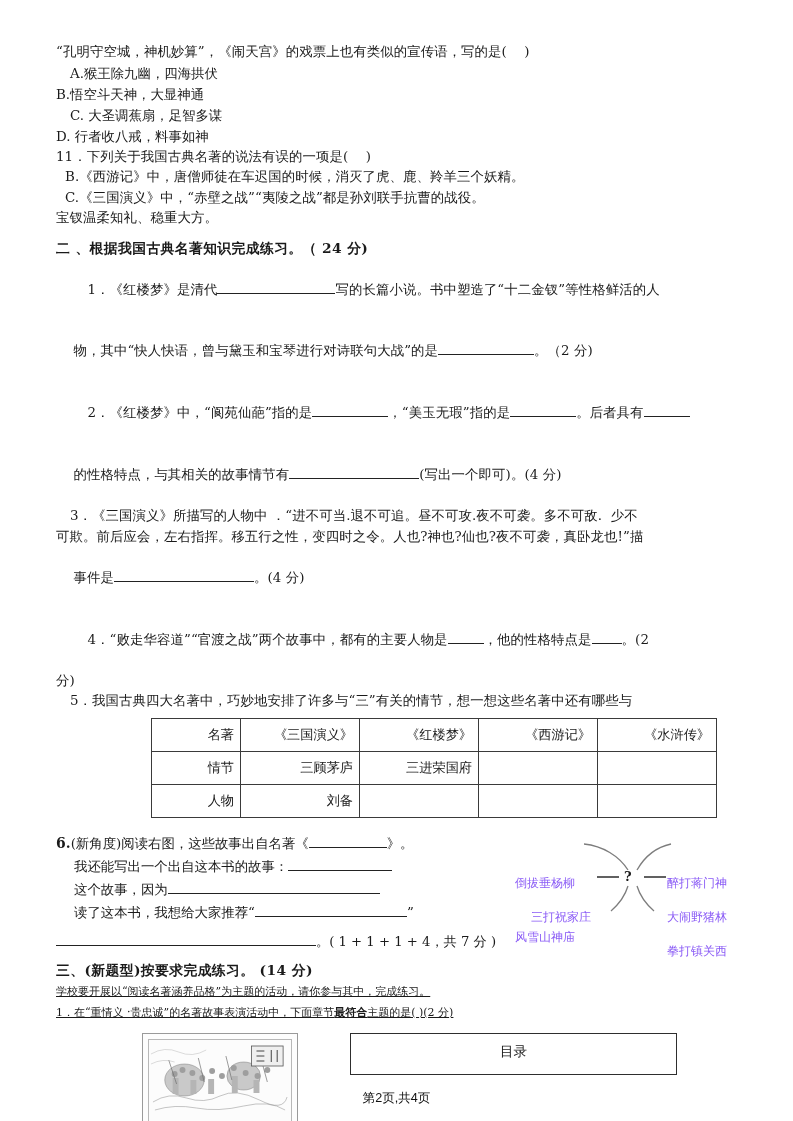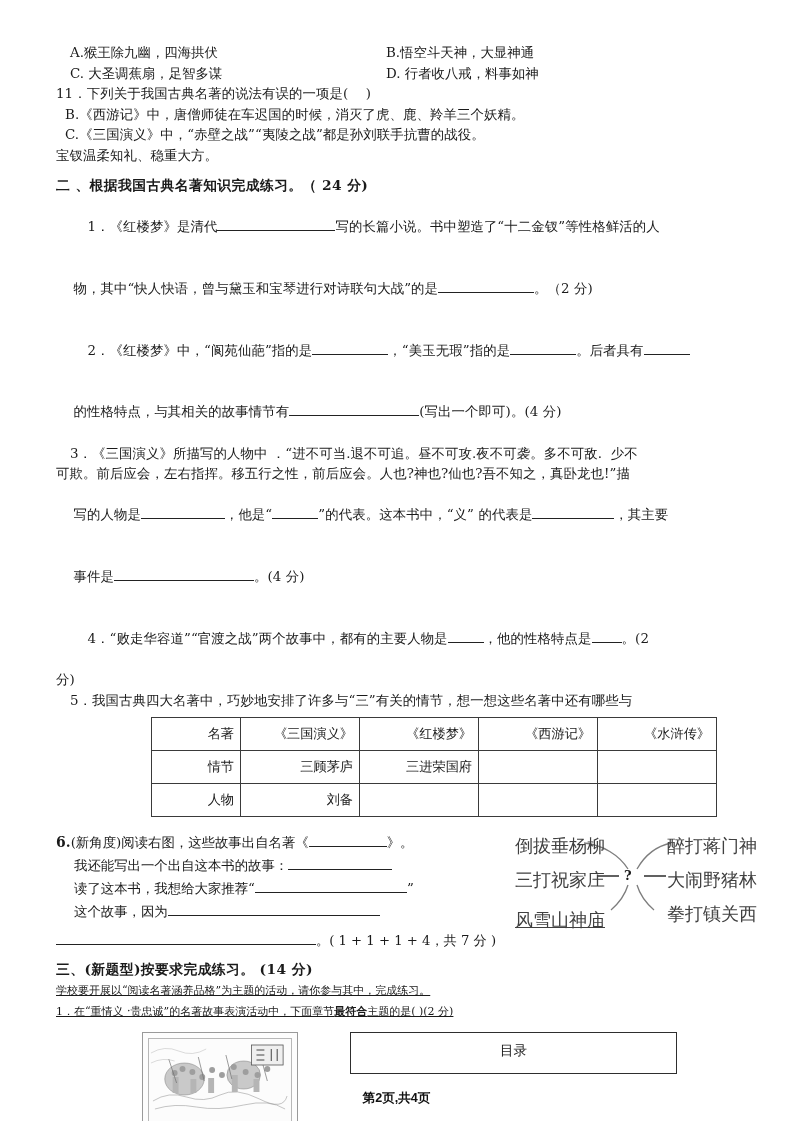--- a/index.html
+++ b/index.html
@@ -44,20 +44,21 @@
   .u {
     display: inline-block;
     border-bottom: 1px solid #222;
     vertical-align: baseline;
     height: 13px;
   }
   .opt-row {
     display: flex;
     font-size: 13.4px;
     line-height: 21px;
+    flex-direction: column;
   }
   .opt-row > .c1 { width: 330px; padding-left: 14px; box-sizing: border-box; }
   .opt-row > .c2 { flex: 1; }
 
   
   .tbl-wrap { margin: 6px 0 0 95px; }
   table.famous {
     border-collapse: collapse;
     font-size: 13.2px;
     text-align: right;
@@ -89,24 +90,25 @@
   .tail-score {
     font-size: 13.2px;
     padding-right: 10px;
     margin-top: 2px;
   }
 
   
   .diagram { position: absolute; left: 0; top: 0; width: 255px; height: 100px; }
   .diagram .lbl {
     position: absolute;
-    font-size: 18px;
+    font-size: 12px;
     white-space: nowrap;
-    color: #404040;
+    color: #8b5cf6;
     font-family: "DejaVu Serif", "Liberation Serif", serif;
+    margin-top: 40px;
   }
   .diagram svg { position: absolute; left: 0; top: 0; }
   .diagram .qmark {
     position: absolute;
     font-size: 13px;
     font-weight: bold;
   }
 
   
   .sec3 { margin-top: 4px; }
@@ -152,29 +154,30 @@
     margin-bottom: 1px;
   }
 
   .footer {
     position: absolute;
     left: 0; right: 0;
     bottom: 14px;
     text-align: center;
     font-size: 12.6px;
     font-family: "Liberation Sans", sans-serif;
-    font-weight: bold;
+    font-weight: normal;
     color: #111;
   }
 </style>
 </head>
 <body>
 
 <div class="page">
 
+  <div class="ln ind1">“孔明守空城，神机妙算”，《闹天宫》的戏票上也有类似的宣传语，写的是(    )</div>
   <div class="opt-row">
     <div class="c1">
       <span>A.</span><span>猴王除九幽，四海拱伏</span>
     </div>
     <div class="c2">
       <span>B.</span><span>悟空斗天神，大显神通</span>
     </div>
   </div>
   <div class="opt-row">
     <div class="c1">
@@ -200,24 +203,21 @@
   </div>
 
   <div class="ln pad-b">
     <span>2．《红楼梦》中，“阆苑仙葩”指的是</span><span class="u" style="width:76px"></span><span>，“美玉无瑕”指的是</span><span class="u" style="width:66px"></span><span>。后者具有</span><span class="u" style="width:46px"></span>
   </div>
   <div class="ln">
     <span>的性格特点，与其相关的故事情节有</span><span class="u" style="width:130px"></span><span>(写出一个即可)。(4 分)</span>
   </div>
 
   <div class="ln pad-b">3．《三国演义》所描写的人物中 ．“进不可当.退不可追。昼不可攻.夜不可袭。多不可敌.  少不</div>
-  <div class="ln">可欺。前后应会，左右指挥。移五行之性，前后应会。人也?神也?仙也?吾不知之，真卧龙也!”描</div>
-  <div class="ln">
-    <span>写的人物是</span><span class="u" style="width:84px"></span><span>，他是“</span><span class="u" style="width:46px"></span><span>”的代表。这本书中，“义” 的代表是</span><span class="u" style="width:82px"></span><span>，其主要</span>
-  </div>
+  <div class="ln">可欺。前后应会，左右指挥。移五行之性，变四时之令。人也?神也?仙也?夜不可袭，真卧龙也!”描</div>
   <div class="ln">
     <span>事件是</span><span class="u" style="width:140px"></span><span>。(4 分)</span>
   </div>
 
   <div class="ln pad-b">
     <span>4．“败走华容道”“官渡之战”两个故事中，都有的主要人物是</span><span class="u" style="width:36px"></span><span>，他的性格特点是</span><span class="u" style="width:30px"></span><span>。(2</span>
   </div>
   <div class="ln">分)</div>
 
   <div class="ln pad-b">5．我国古典四大名著中，巧妙地安排了许多与“三”有关的情节，想一想这些名著中还有哪些与</div>
@@ -253,43 +253,43 @@
   <div class="q6-wrap">
     <div class="q6-left">
       <div class="q6-head">
         <span class="num">6.</span><span>(新角度)阅读右图，这些故事出自名著《</span><span class="u" style="width:78px"></span><span>》。</span>
       </div>
       <div class="q6-body">
         <div>
           <span>我还能写出一个出自这本书的故事：</span><span class="u" style="width:104px"></span>
         </div>
         <div>
-          <span>读了这本书，我想给大家推荐“</span><span class="u" style="width:152px"></span><span>”</span>
+          <span>这个故事，因为</span><span class="u" style="width:212px"></span>
         </div>
         <div>
-          <span>这个故事，因为</span><span class="u" style="width:212px"></span>
+          <span>读了这本书，我想给大家推荐“</span><span class="u" style="width:152px"></span><span>”</span>
         </div>
       </div>
     </div>
 
     <div class="q6-right">
       <div class="diagram">
         <svg width="255" height="100">
           <path d="M73,14 C92,16 108,26 117,40" stroke="#7d7d7d" stroke-width="1.3" fill="none"></path>
           <path d="M160,14 C146,17 134,26 126,40" stroke="#7d7d7d" stroke-width="1.3" fill="none"></path>
           <line x1="86" y1="47" x2="108" y2="47" stroke="#3a3a3a" stroke-width="1.6"></line>
           <line x1="133" y1="47" x2="155" y2="47" stroke="#3a3a3a" stroke-width="1.6"></line>
           <path d="M117,56 C114,66 108,74 100,81" stroke="#7d7d7d" stroke-width="1.3" fill="none"></path>
           <path d="M126,56 C129,66 135,74 143,81" stroke="#7d7d7d" stroke-width="1.3" fill="none"></path>
         </svg>
         <div class="lbl" style="left:4px; top:5px;">倒拔垂杨柳</div>
         <div class="lbl" style="left:156px; top:5px;">醉打蒋门神</div>
-        <div class="lbl" style="left:4px; top:39px;">三打祝家庄</div>
+        <div class="lbl" style="left:20px; top:39px;">三打祝家庄</div>
         <div class="lbl" style="left:156px; top:39px;">大闹野猪林</div>
-        <div class="lbl" style="left:4px; top:79px;text-decoration:underline;">风雪山神庙</div>
+        <div class="lbl" style="left:4px; top:59px;">风雪山神庙</div>
         <div class="lbl" style="left:156px; top:73px;">拳打镇关西</div>
         <div class="qmark" style="left:113px; top:39px;">?</div>
       </div>
     </div>
   </div>
 
   <div class="tail-score">
     <span class="u" style="width:260px"></span><span>。( 1 + 1 + 1 + 4，共 7 分 )</span>
   </div>
 

